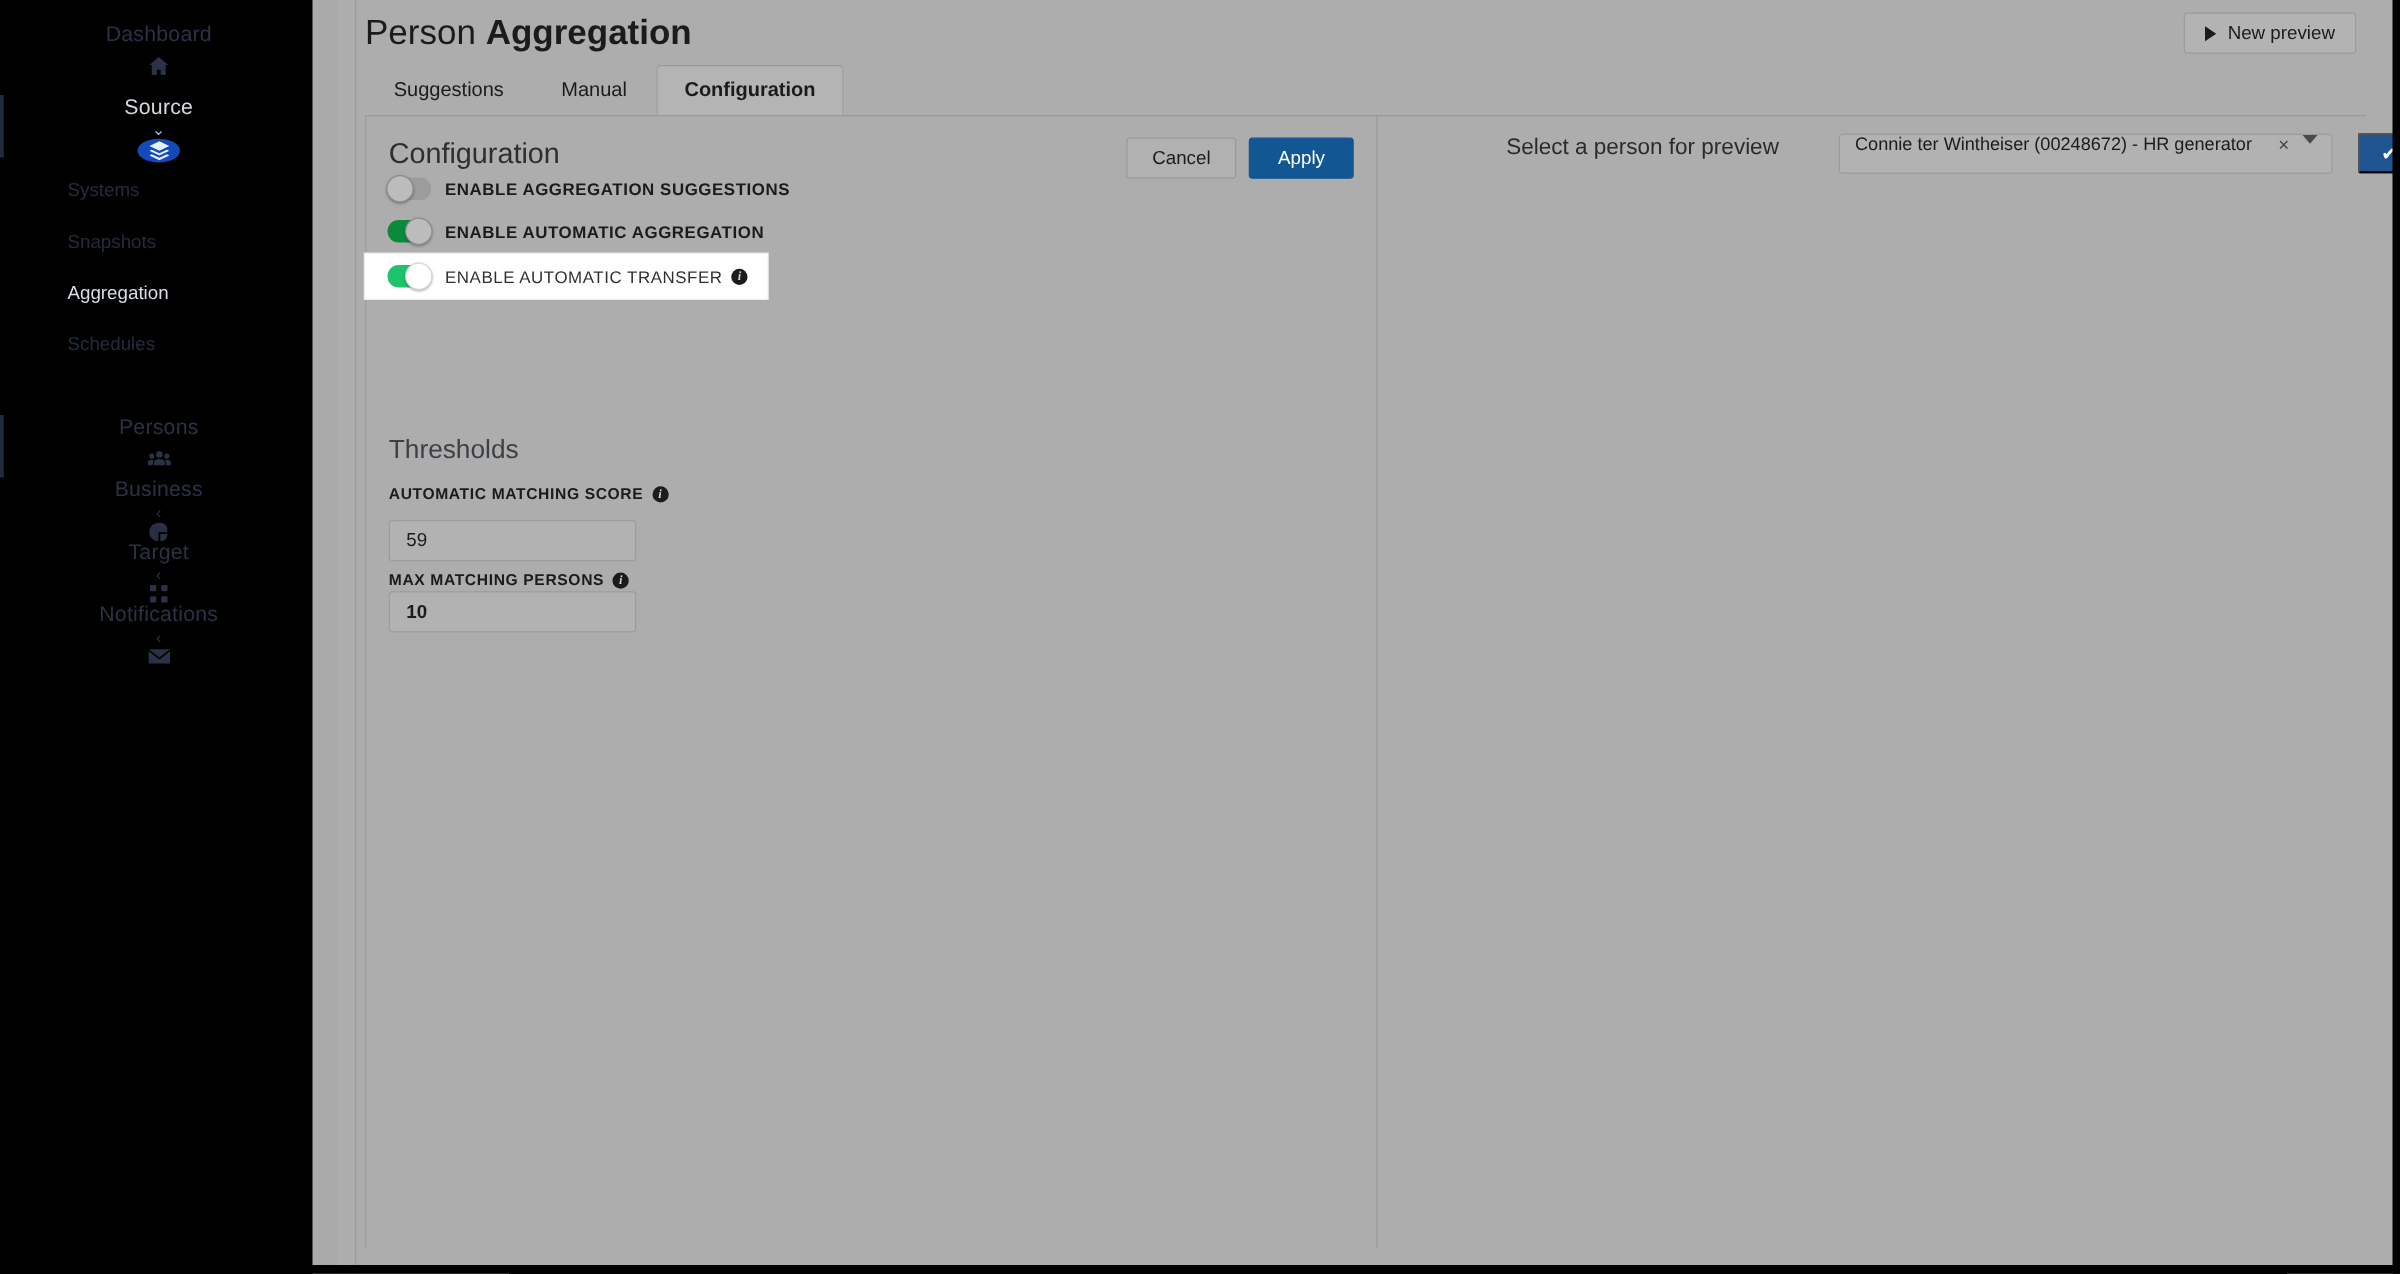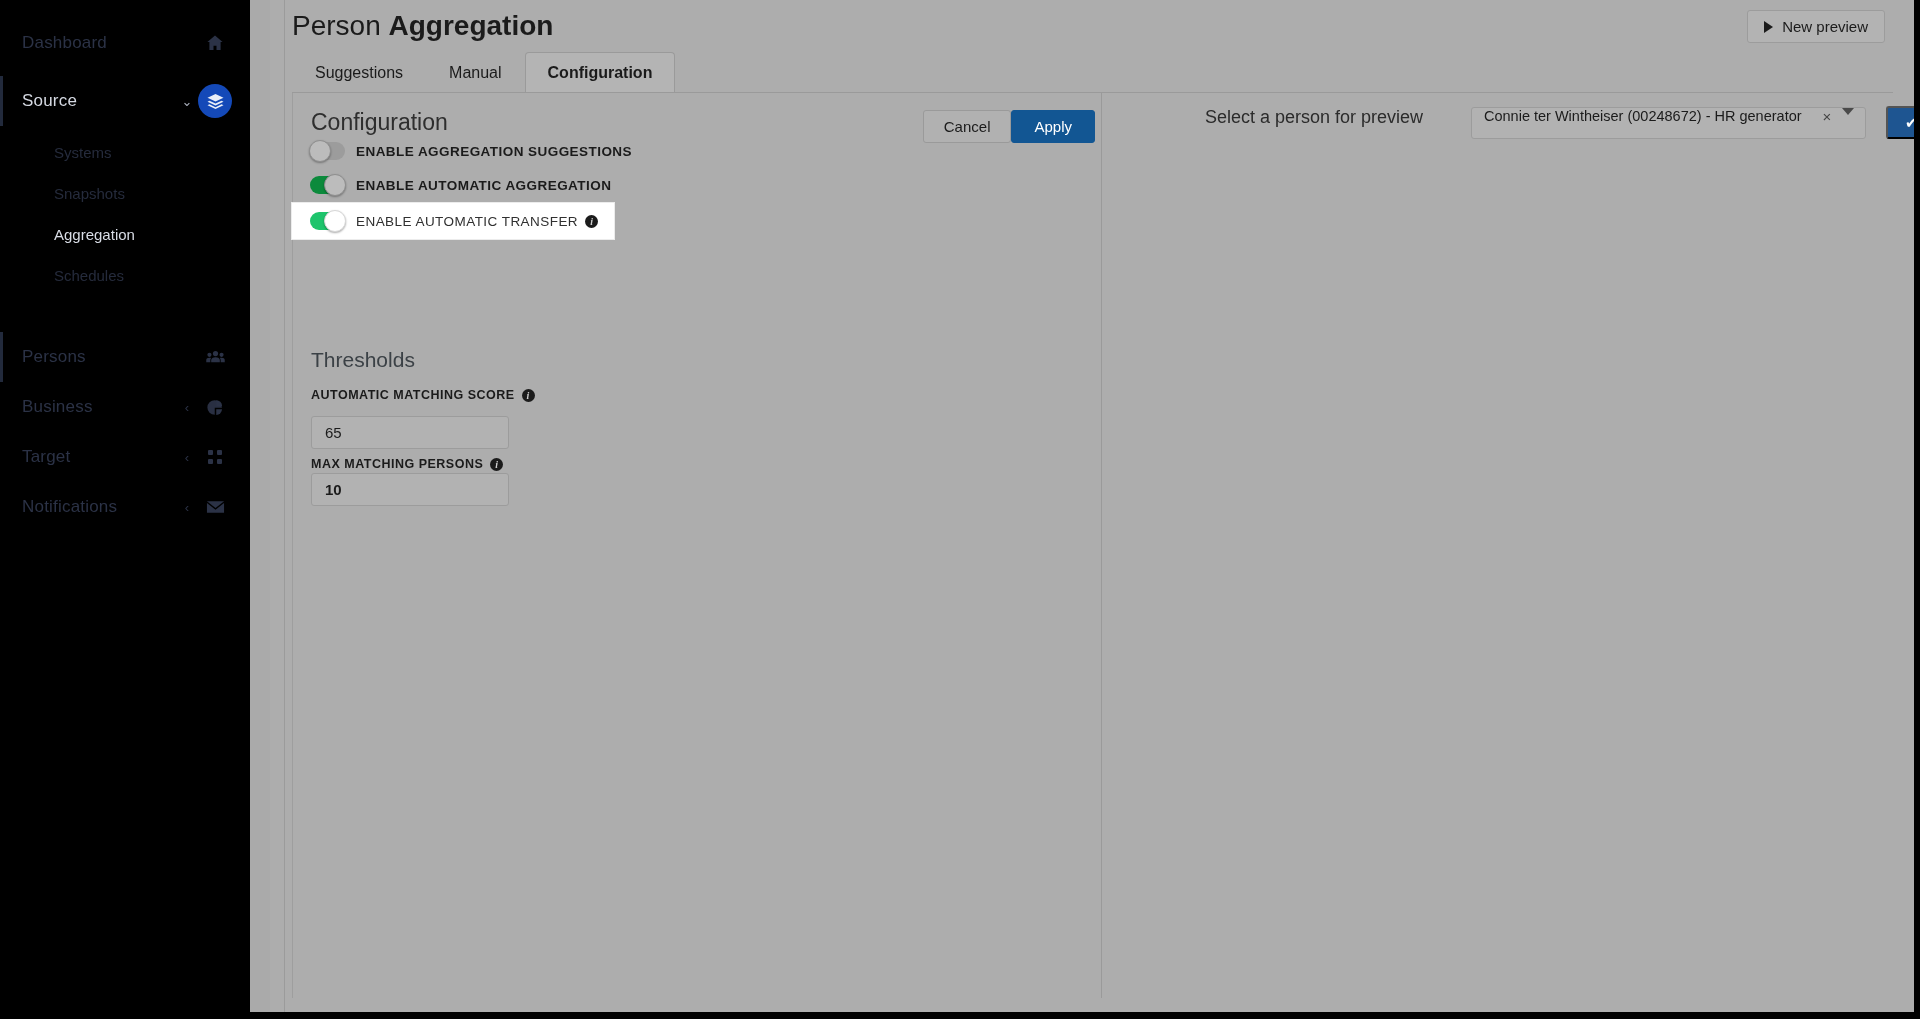--- a/index.html
+++ b/index.html
@@ -20,20 +20,21 @@
   }
   .nav-item {
     position: relative;
     display: flex; align-items: center;
     height: 50px;
     padding: 0 18px 0 22px;
     color: #2b3246;
     font-size: 17px;
     letter-spacing: .2px;
     white-space: nowrap;
+    flex-direction: column;
   }
   .nav-item .nav-label { flex: 1 1 auto; }
   .nav-item .nav-chevron {
     width: 22px; text-align: center;
     font-size: 13px; color: #2b3246;
   }
   .nav-item .nav-ico {
     width: 34px; height: 34px;
     display: flex; align-items: center; justify-content: center;
     color: #2b3246;
@@ -149,22 +150,22 @@
   #config-pane-accent {
     position: absolute; left: 0; top: 0; width: 1px; height: 905px;
     background: #9e9e9e;
   }
   #config-title {
     position: absolute; left: 19px; top: 16px;
     font-size: 23px; color: #2e2e2e; font-weight: 400;
     white-space: nowrap;
   }
   .act-btns {
-    position: absolute; right: 6px; top: 17px;
-    display: flex; 
+    position: absolute; right: 18px; top: 17px;
+    display: flex; gap: 10px;
   }
   #cancel-btn {
     height: 33px; padding: 0 20px;
     display: flex; align-items: center;
     background: #b1b1b1; border: 1px solid #9a9a9a; border-radius: 3px;
     font-size: 15px; color: #1b1b1b; cursor: pointer;
   }
   #apply-btn {
     height: 33px; padding: 0 22px;
     display: flex; align-items: center;
@@ -465,21 +466,21 @@
             <span class="info-dot">i</span>
           </div>
 
           <h3 id="thresholds-title">Thresholds</h3>
 
           <div class="field-label" style="top:295px;">
             <span>AUTOMATIC MATCHING SCORE</span>
             <span class="info-dot">i</span>
           </div>
           <div class="field-input" style="top:323px;">
-            <span>65</span>
+            <span>59</span>
           </div>
 
           <div class="field-label" style="top:364px;">
             <span>MAX MATCHING PERSONS</span>
             <span class="info-dot">i</span>
           </div>
           <div class="field-input" style="top:380px;font-weight:bold;">
             <span>10</span>
           </div>
         </section>

